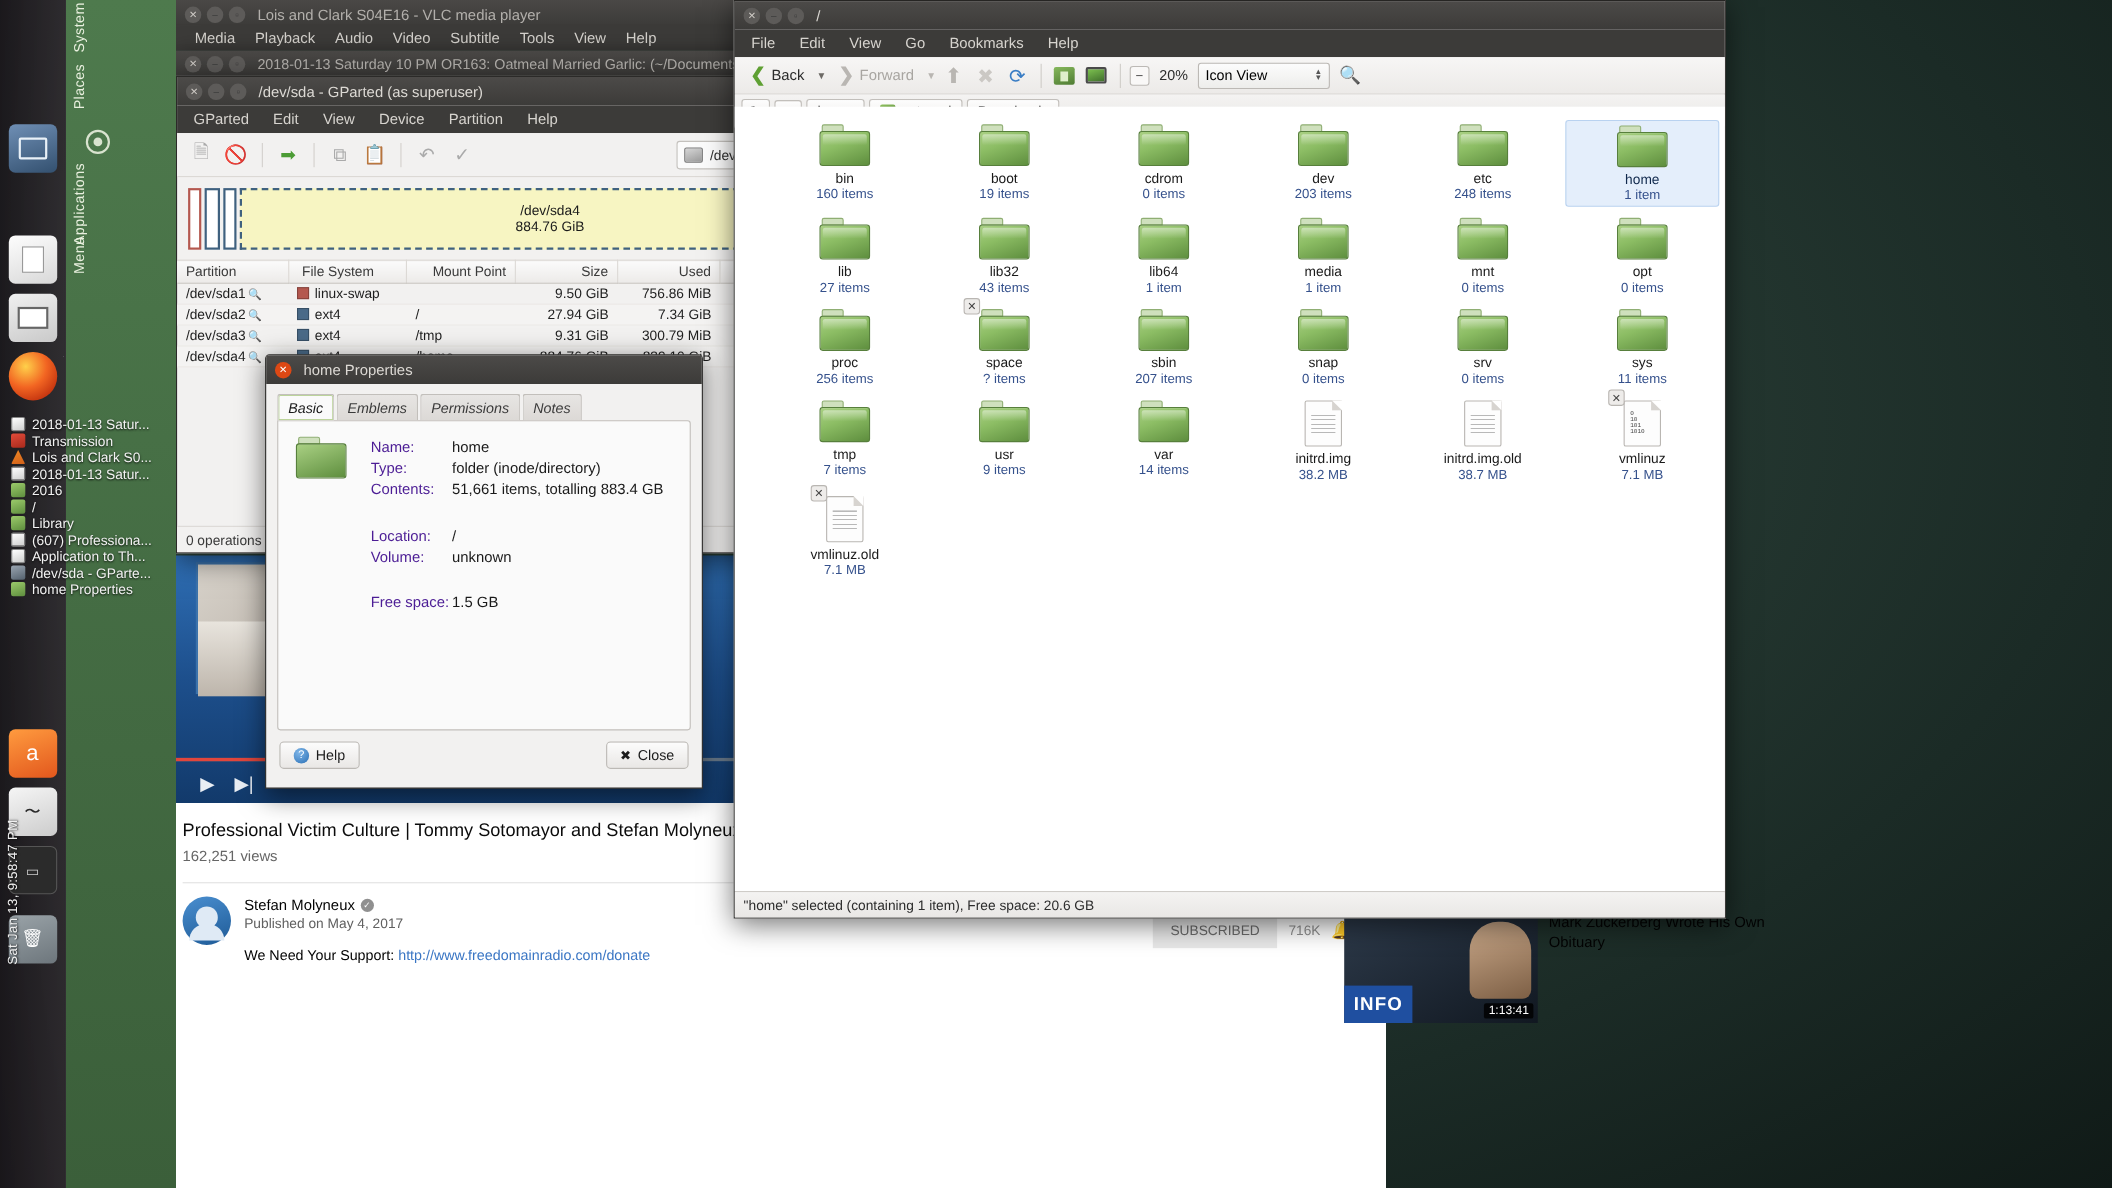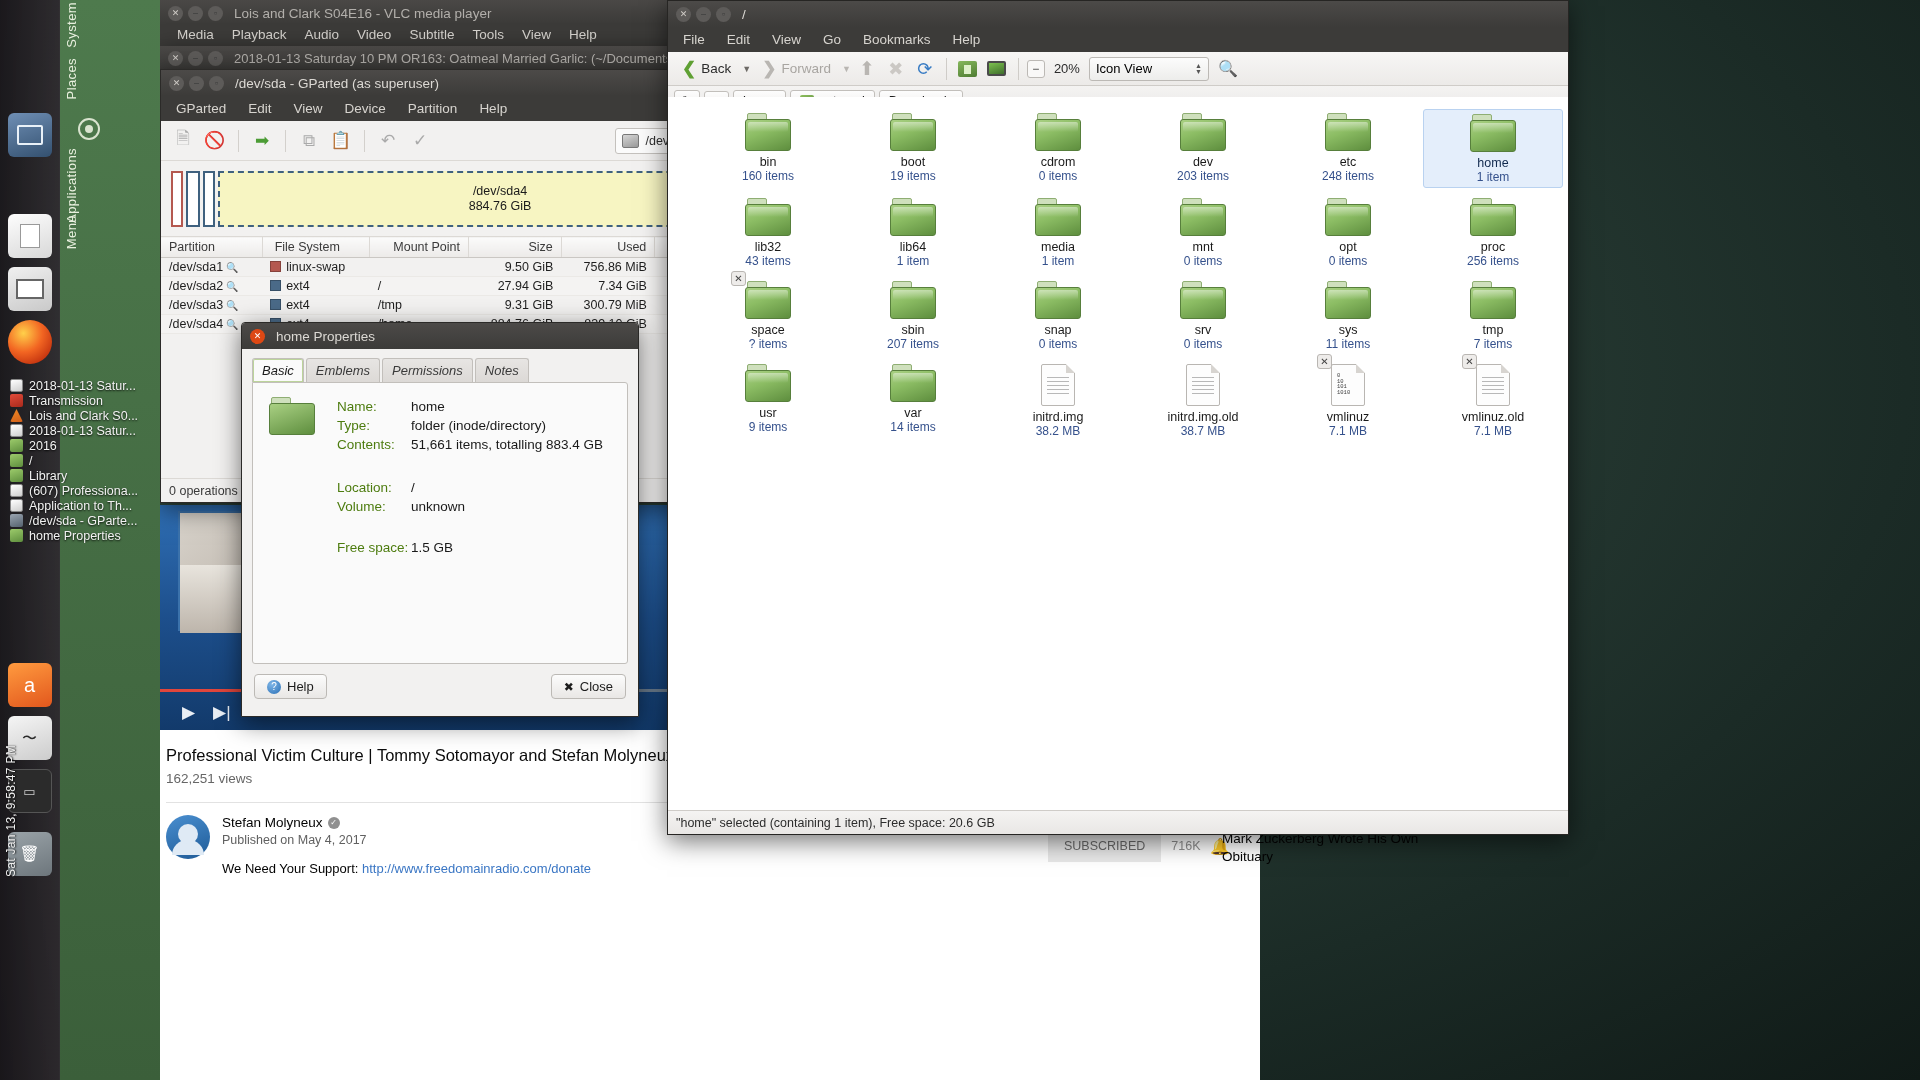--- a/index.html
+++ b/index.html
@@ -214,21 +214,21 @@
   #props { left:241px; top:322px; width:398px; height:395px; z-index:30;
      background:#f2f1f0; border:1px solid #2b2a28; border-radius:4px 4px 0 0; }
   #props .titlebar { border-radius:3px 3px 0 0; }
   #props-tabs { display:flex; gap:2px; padding:9px 10px 0 10px; }
   .ptab { font-size:13px; padding:4px 9px; border:1px solid #c2bfbb; border-bottom:none;
      border-radius:3px 3px 0 0; background:linear-gradient(to bottom,#e7e5e3,#dcd9d6); color:#3a3a3a;font-style:italic;}
   .ptab.active { background:#fafafa; color:#1a1a1a; box-shadow:inset 0 0 0 1px #bcd49b; }
   #props-body { margin:0 10px; height:282px; background:#fafafa;
      border:1px solid #c2bfbb; border-radius:0 3px 3px 3px; padding:14px 16px; }
   .prop-row { display:flex; font-size:13.5px; color:#1a1a1a; line-height:19px; }
-  .prop-key { width:74px; color:#4d7c0f; }
+  .prop-key { width:74px; color:#4c1d95; }
   .prop-val { }
   .props-folder { width:46px;height:38px;position:relative; }
   #props-footer { display:flex; align-items:center; padding:10px 12px; }
   .dlg-btn { display:flex;align-items:center;gap:6px; font-size:13px;
      background:linear-gradient(to bottom,#fcfcfc,#e9e7e5); border:1px solid #bcb9b5;
      border-radius:4px; padding:4px 12px; color:#1c1c1c;}
   .help-ico{width:14px;height:14px;border-radius:50%;background:radial-gradient(circle at 35% 30%,#7fb6e8,#2a6fb5);
      color:#fff;font-size:10px;line-height:14px;text-align:center;}
 
   
@@ -633,20 +633,30 @@
           <div class="fname">home</div>
           <div class="fsub">1 item</div>
         </div>
         <div class="ficon">
           <div style="position: relative;">
             <div class="folder-img">
               <div class="tab"></div>
               <div class="body"></div>
             </div>
           </div>
+          <div class="fname">lib</div>
+          <div class="fsub">27 items</div>
+        </div>
+        <div class="ficon">
+          <div style="position: relative;">
+            <div class="folder-img">
+              <div class="tab"></div>
+              <div class="body"></div>
+            </div>
+          </div>
           <div class="fname">lib32</div>
           <div class="fsub">43 items</div>
         </div>
         <div class="ficon">
           <div style="position: relative;">
             <div class="folder-img">
               <div class="tab"></div>
               <div class="body"></div>
             </div>
           </div>
@@ -894,15 +904,20 @@
         <span class="yt-link">http://www.freedomainradio.com/donate</span>
       </div>
     </div>
   </div>
   <div id="yt-sub">
     <div id="sub-btn">SUBSCRIBED</div>
     <span>716K</span>
     <span class="bell">🔔</span>
   </div>
   <div id="yt-rel">
+    <div id="rel-thumb">
+      <div class="face"></div>
+      <div class="info">INFO</div>
+      <div class="dur">1:13:41</div>
+    </div>
     <div class="rel-title">Mark Zuckerberg Wrote His Own Obituary</div>
   </div>
 </div>
 
 </body></html>

